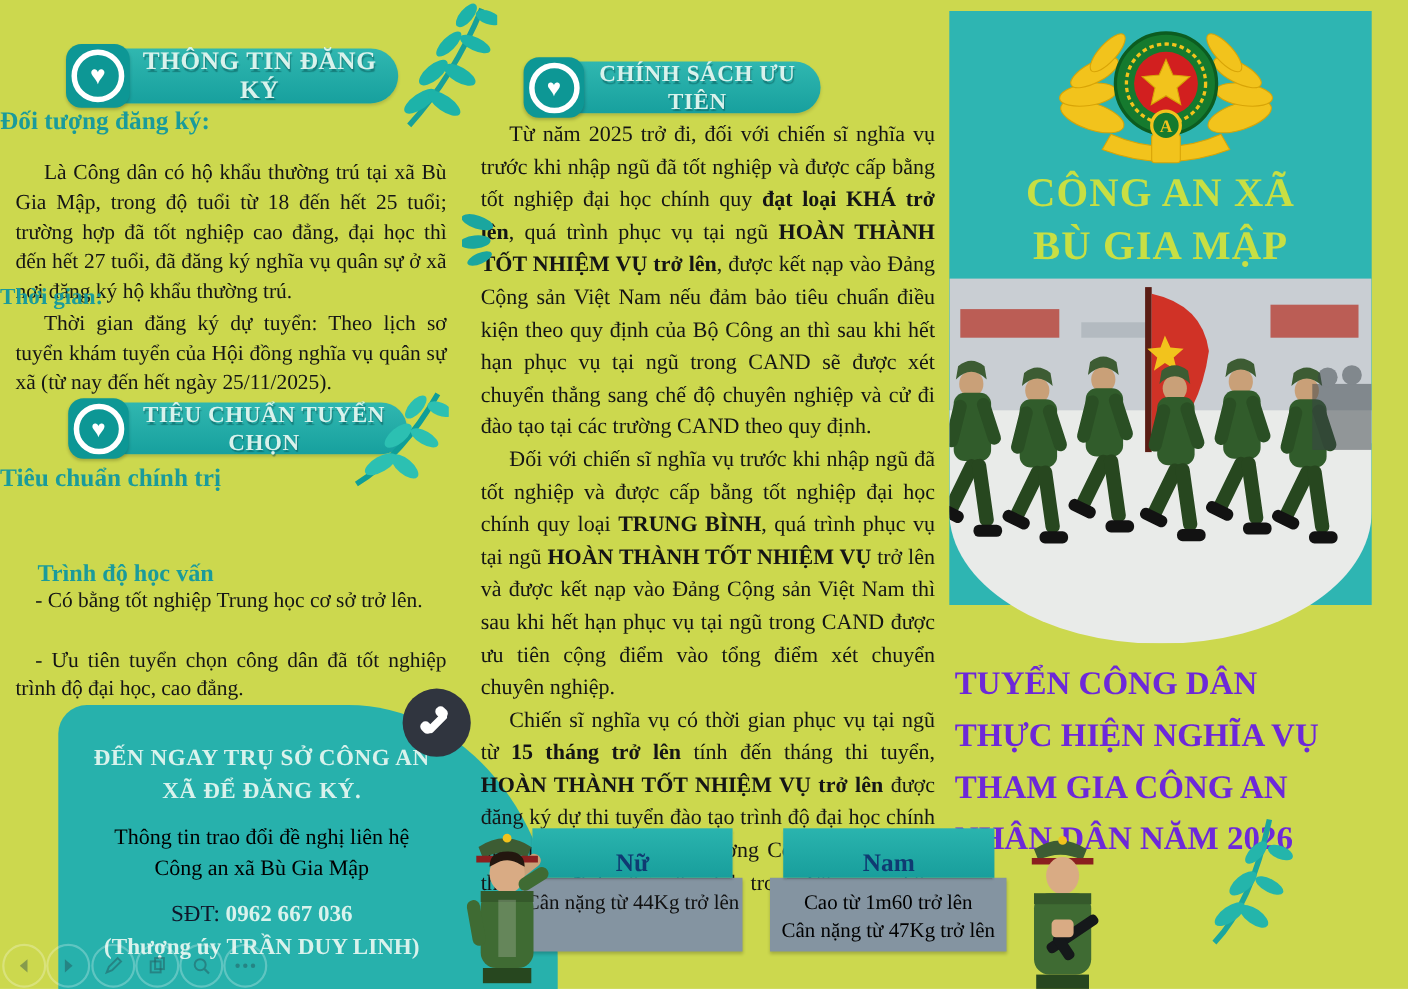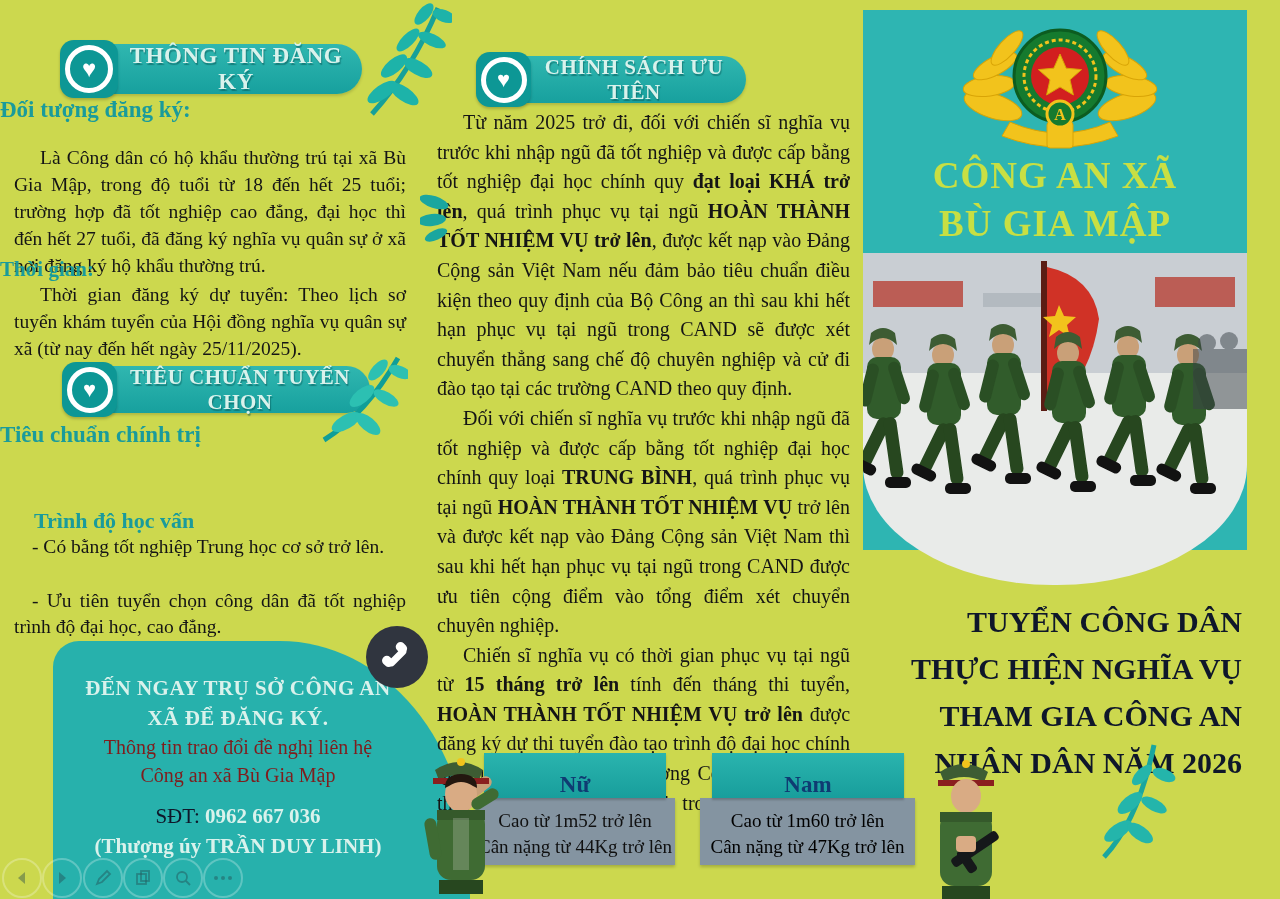--- a/index.html
+++ b/index.html
@@ -100,21 +100,21 @@
       <use href="#sd" x="245" y="-2"></use>
       <use href="#sd" x="305" y="6"></use>
       <g fill="#3a4248" opacity=".5">
         <rect x="330" y="96" width="54" height="60"></rect>
         <circle cx="344" cy="90" r="9"></circle>
           <circle cx="366" cy="88" r="9"></circle>
       </g>
     </svg>
   </div>
 
-  <div class="abs" style="left:868px;top:598px;width:374px;text-align:right;color:#0f172a;font-weight:700;font-size:30px;line-height:47px;">
+  <div class="abs" style="left:868px;top:598px;width:374px;text-align:left;color:#6d28d9;font-weight:700;font-size:30px;line-height:47px;">
     <div>TUYỂN CÔNG DÂN</div>
     <div>THỰC HIỆN NGHĨA VỤ</div>
     <div>THAM GIA CÔNG AN</div>
     <div>NHÂN DÂN NĂM 2026</div>
   </div>
 
   <div class="pill" style="left:62px;top:44px;width:300px;height:50px;">
     <div class="badge" style="left:-2px;top:-4px;width:58px;height:58px;">
       <div class="ring" style="width:38px;height:38px;">
           <span class="heart" style="font-size:24px;">♥</span>
@@ -149,24 +149,24 @@
 
   <div class="subhead" style="left:0;top:508px;font-size:22px;margin-left:34px;">Trình độ học vấn</div>
 
   <div class="body-txt" style="left:14px;top:534px;width:392px;font-size:19.5px;line-height:26px;">
     <p style="text-indent:18px;">- Có bằng tốt nghiệp Trung học cơ sở trở lên.</p>
   </div>
   <div class="body-txt" style="left:14px;top:588px;width:392px;font-size:19.5px;line-height:26px;">
     <p style="text-indent:18px;">- Ưu tiên tuyển chọn công dân đã tốt nghiệp trình độ đại học, cao đẳng.</p>
   </div>
 
-  <div class="contact-box" style="left:53px;top:641px;width:417px;height:258px;">
+  <div class="contact-box" style="left:53px;top:641px;width:417px;height:258px;padding-left:37px;">
     <div style="position:absolute;left:30px;top:32px;width:310px;text-align:center;color:#d9f2ec;">
       <div style="font-weight:700;font-size:21px;line-height:30px;letter-spacing:.5px;">ĐẾN NGAY TRỤ SỞ CÔNG AN XÃ ĐỂ ĐĂNG KÝ.</div>
-      <div style="font-size:20px;line-height:28px;color:#7f1d1d;">Thông tin trao đổi đề nghị liên hệ Công an xã Bù Gia Mập</div>
+      <div style="margin-top:14px;font-size:20px;line-height:28px;color:#000000;">Thông tin trao đổi đề nghị liên hệ Công an xã Bù Gia Mập</div>
       <div style="margin-top:12px;font-size:21px;line-height:30px;">
         <span style="color:#0f172a;">SĐT:</span>
         <span style="font-weight:700;">0962 667 036</span>
       </div>
       <div style="font-weight:700;font-size:21px;line-height:30px;">(Thượng úy TRẦN DUY LINH)</div>
     </div>
   </div>
 
   <div class="abs" style="left:366px;top:626px;width:62px;height:62px;border-radius:50%;background:#30353f;
               display:flex;align-items:center;justify-content:center;">
@@ -189,21 +189,20 @@
   </div>
 
   <div class="body-txt" style="left:437px;top:108px;width:413px;font-size:20px;line-height:29.6px;">
     <p><span>Từ năm 2025 trở đi, đối với chiến sĩ nghĩa vụ trước khi nhập ngũ đã tốt nghiệp và được cấp bằng tốt nghiệp đại học chính quy </span><span style="font-weight: 700;">đạt loại KHÁ trở lên</span><span>, quá trình phục vụ tại ngũ </span><span style="font-weight: 700;">HOÀN THÀNH TỐT NHIỆM VỤ trở lên</span><span>, được kết nạp vào Đảng Cộng sản Việt Nam nếu đảm bảo tiêu chuẩn điều kiện theo quy định của Bộ Công an thì sau khi hết hạn phục vụ tại ngũ trong CAND sẽ được xét chuyển thẳng sang chế độ chuyên nghiệp và cử đi đào tạo tại các trường CAND theo quy định.</span></p>
     <p style="margin-top:0;"><span>Đối với chiến sĩ nghĩa vụ trước khi nhập ngũ đã tốt nghiệp và được cấp bằng tốt nghiệp đại học chính quy loại </span><span style="font-weight: 700;">TRUNG BÌNH</span><span>, quá trình phục vụ tại ngũ </span><span style="font-weight: 700;">HOÀN THÀNH TỐT NHIỆM VỤ</span><span> trở lên và được kết nạp vào Đảng Cộng sản Việt Nam thì sau khi hết hạn phục vụ tại ngũ trong CAND được ưu tiên cộng điểm vào tổng điểm xét chuyển chuyên nghiệp.</span></p>
     <p style="margin-top:0;"><span>Chiến sĩ nghĩa vụ có thời gian phục vụ tại ngũ từ </span><span style="font-weight: 700;">15 tháng trở lên</span><span> tính đến tháng thi tuyển, </span><span style="font-weight: 700;">HOÀN THÀNH TỐT NHIỆM VỤ trở lên</span><span> được đăng ký dự thi tuyển đào tạo trình độ đại học chính quy tuyển mới vào các trường Công an nhân dân theo quy định về tuyển sinh trong Công an nhân dân.</span></p>
   </div>
 
   <div class="grybox" style="left:475px;top:798px;width:200px;height:67px;">
     <div style="position:absolute;left:-10px;top:10px;width:220px;text-align:center;font-size:19px;line-height:26px;color:#101010;">
-      <div>Cao từ 1m52 trở lên</div>
       <div>Cân nặng từ 44Kg trở lên</div>
     </div>
   </div>
   <div class="tealhdr" style="left:484px;top:753px;width:182px;height:45px;font-size:23px;">
     <span>Nữ</span>
   </div>
 
   <div class="grybox" style="left:700px;top:798px;width:215px;height:67px;">
     <div style="position:absolute;left:-4px;top:10px;width:223px;text-align:center;font-size:19px;line-height:26px;color:#000000;">
       <div>Cao từ 1m60 trở lên</div>

